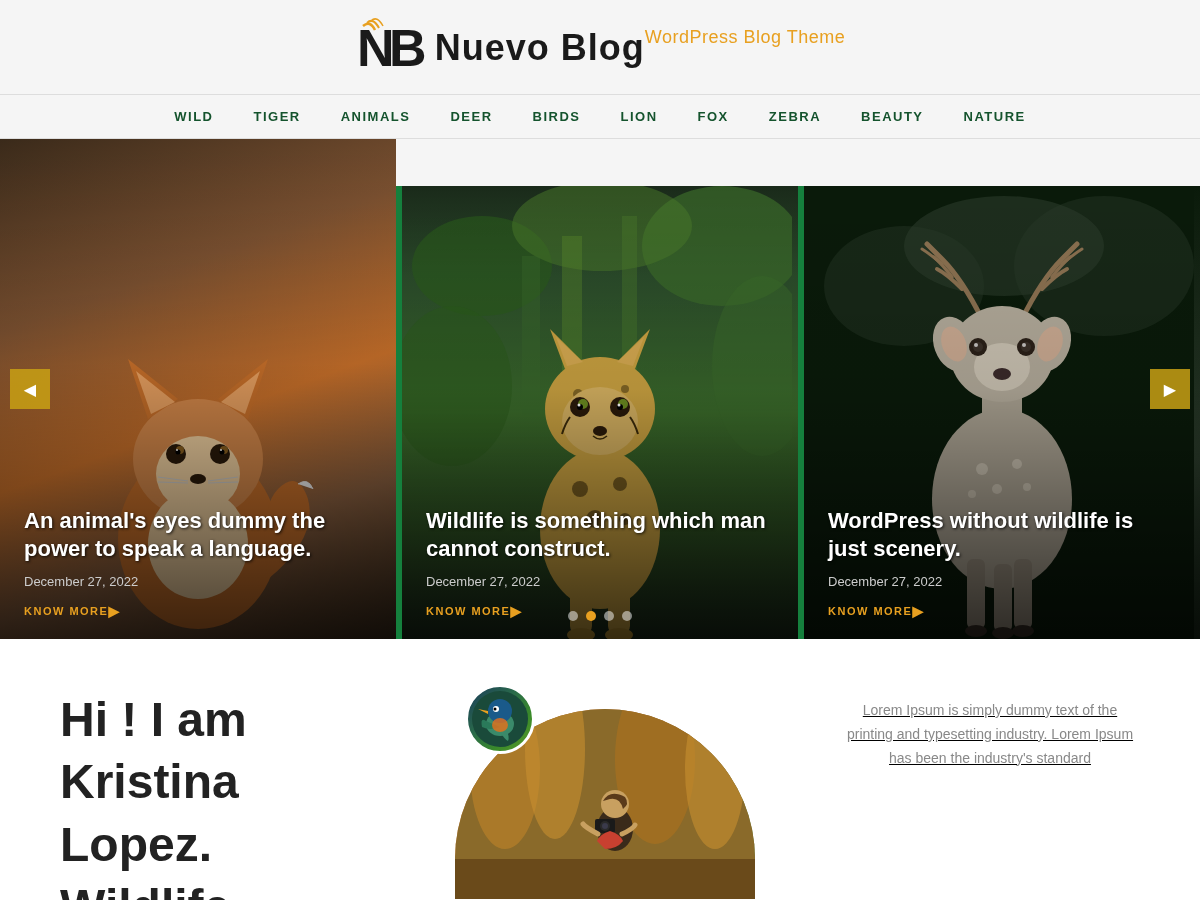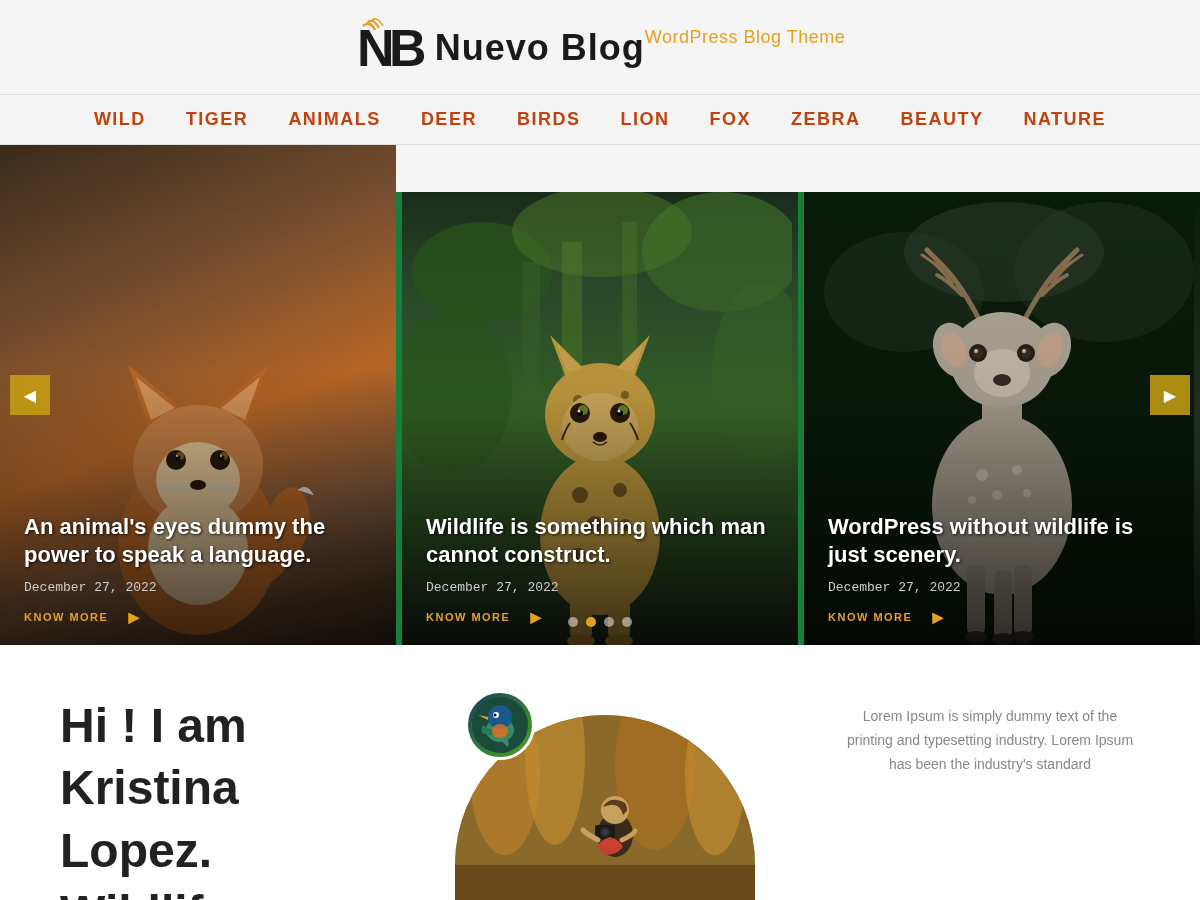--- a/index.html
+++ b/index.html
@@ -46,24 +46,24 @@
     .nav {
       background: #f5f5f5;
       border-bottom: 1px solid #ddd;
       display: flex;
       justify-content: center;
       align-items: center;
       padding: 14px 0;
       gap: 40px;
     }
     .nav-item {
-      font-size: 18px;
+      font-size: 13px;
       font-weight: 700;
       letter-spacing: 1.5px;
-      color: #c2410c;
+      color: #14532d;
       text-transform: uppercase;
       cursor: pointer;
       font-family: Arial, sans-serif;
       text-decoration: none;
     }
 
     
     .slider-section {
       width: 1200px;
       position: relative;
@@ -127,32 +127,32 @@
       line-height: 1.3;
       margin-bottom: 10px;
       color: #fff;
       font-family: Arial, sans-serif;
       text-shadow: 1px 1px 3px rgba(0,0,0,0.8);
     }
     .slide-date {
       font-size: 13px;
       color: #ccc;
       margin-bottom: 14px;
-      font-family: Liberation Mono, monospace;
+      font-family: Liberation Sans, sans-serif;
     }
     .slide-link {
       font-size: 11px;
       font-weight: 700;
       letter-spacing: 1.5px;
       color: #e8a020;
       text-transform: uppercase;
       cursor: pointer;
       display: flex;
       align-items: center;
-      gap: 20px;
+      gap: 0;
       font-family: Arial, sans-serif;
     }
     .slide-link-arrow {
       font-size: 14px;
       color: #e8a020;
     }
 
     
     .nav-arrow {
       position: absolute;
@@ -243,20 +243,21 @@
       border: 3px solid #fff;
       overflow: hidden;
       display: flex;
       align-items: center;
       justify-content: center;
       z-index: 5;
     }
     .about-right {
       flex: 1;
       padding-top: 10px;
+      text-decoration: underline;
     }
     .lorem-text {
       font-size: 14px;
       line-height: 1.7;
       color: #888;
       font-family: Arial, sans-serif;
       text-align: center;
     }
 
     

